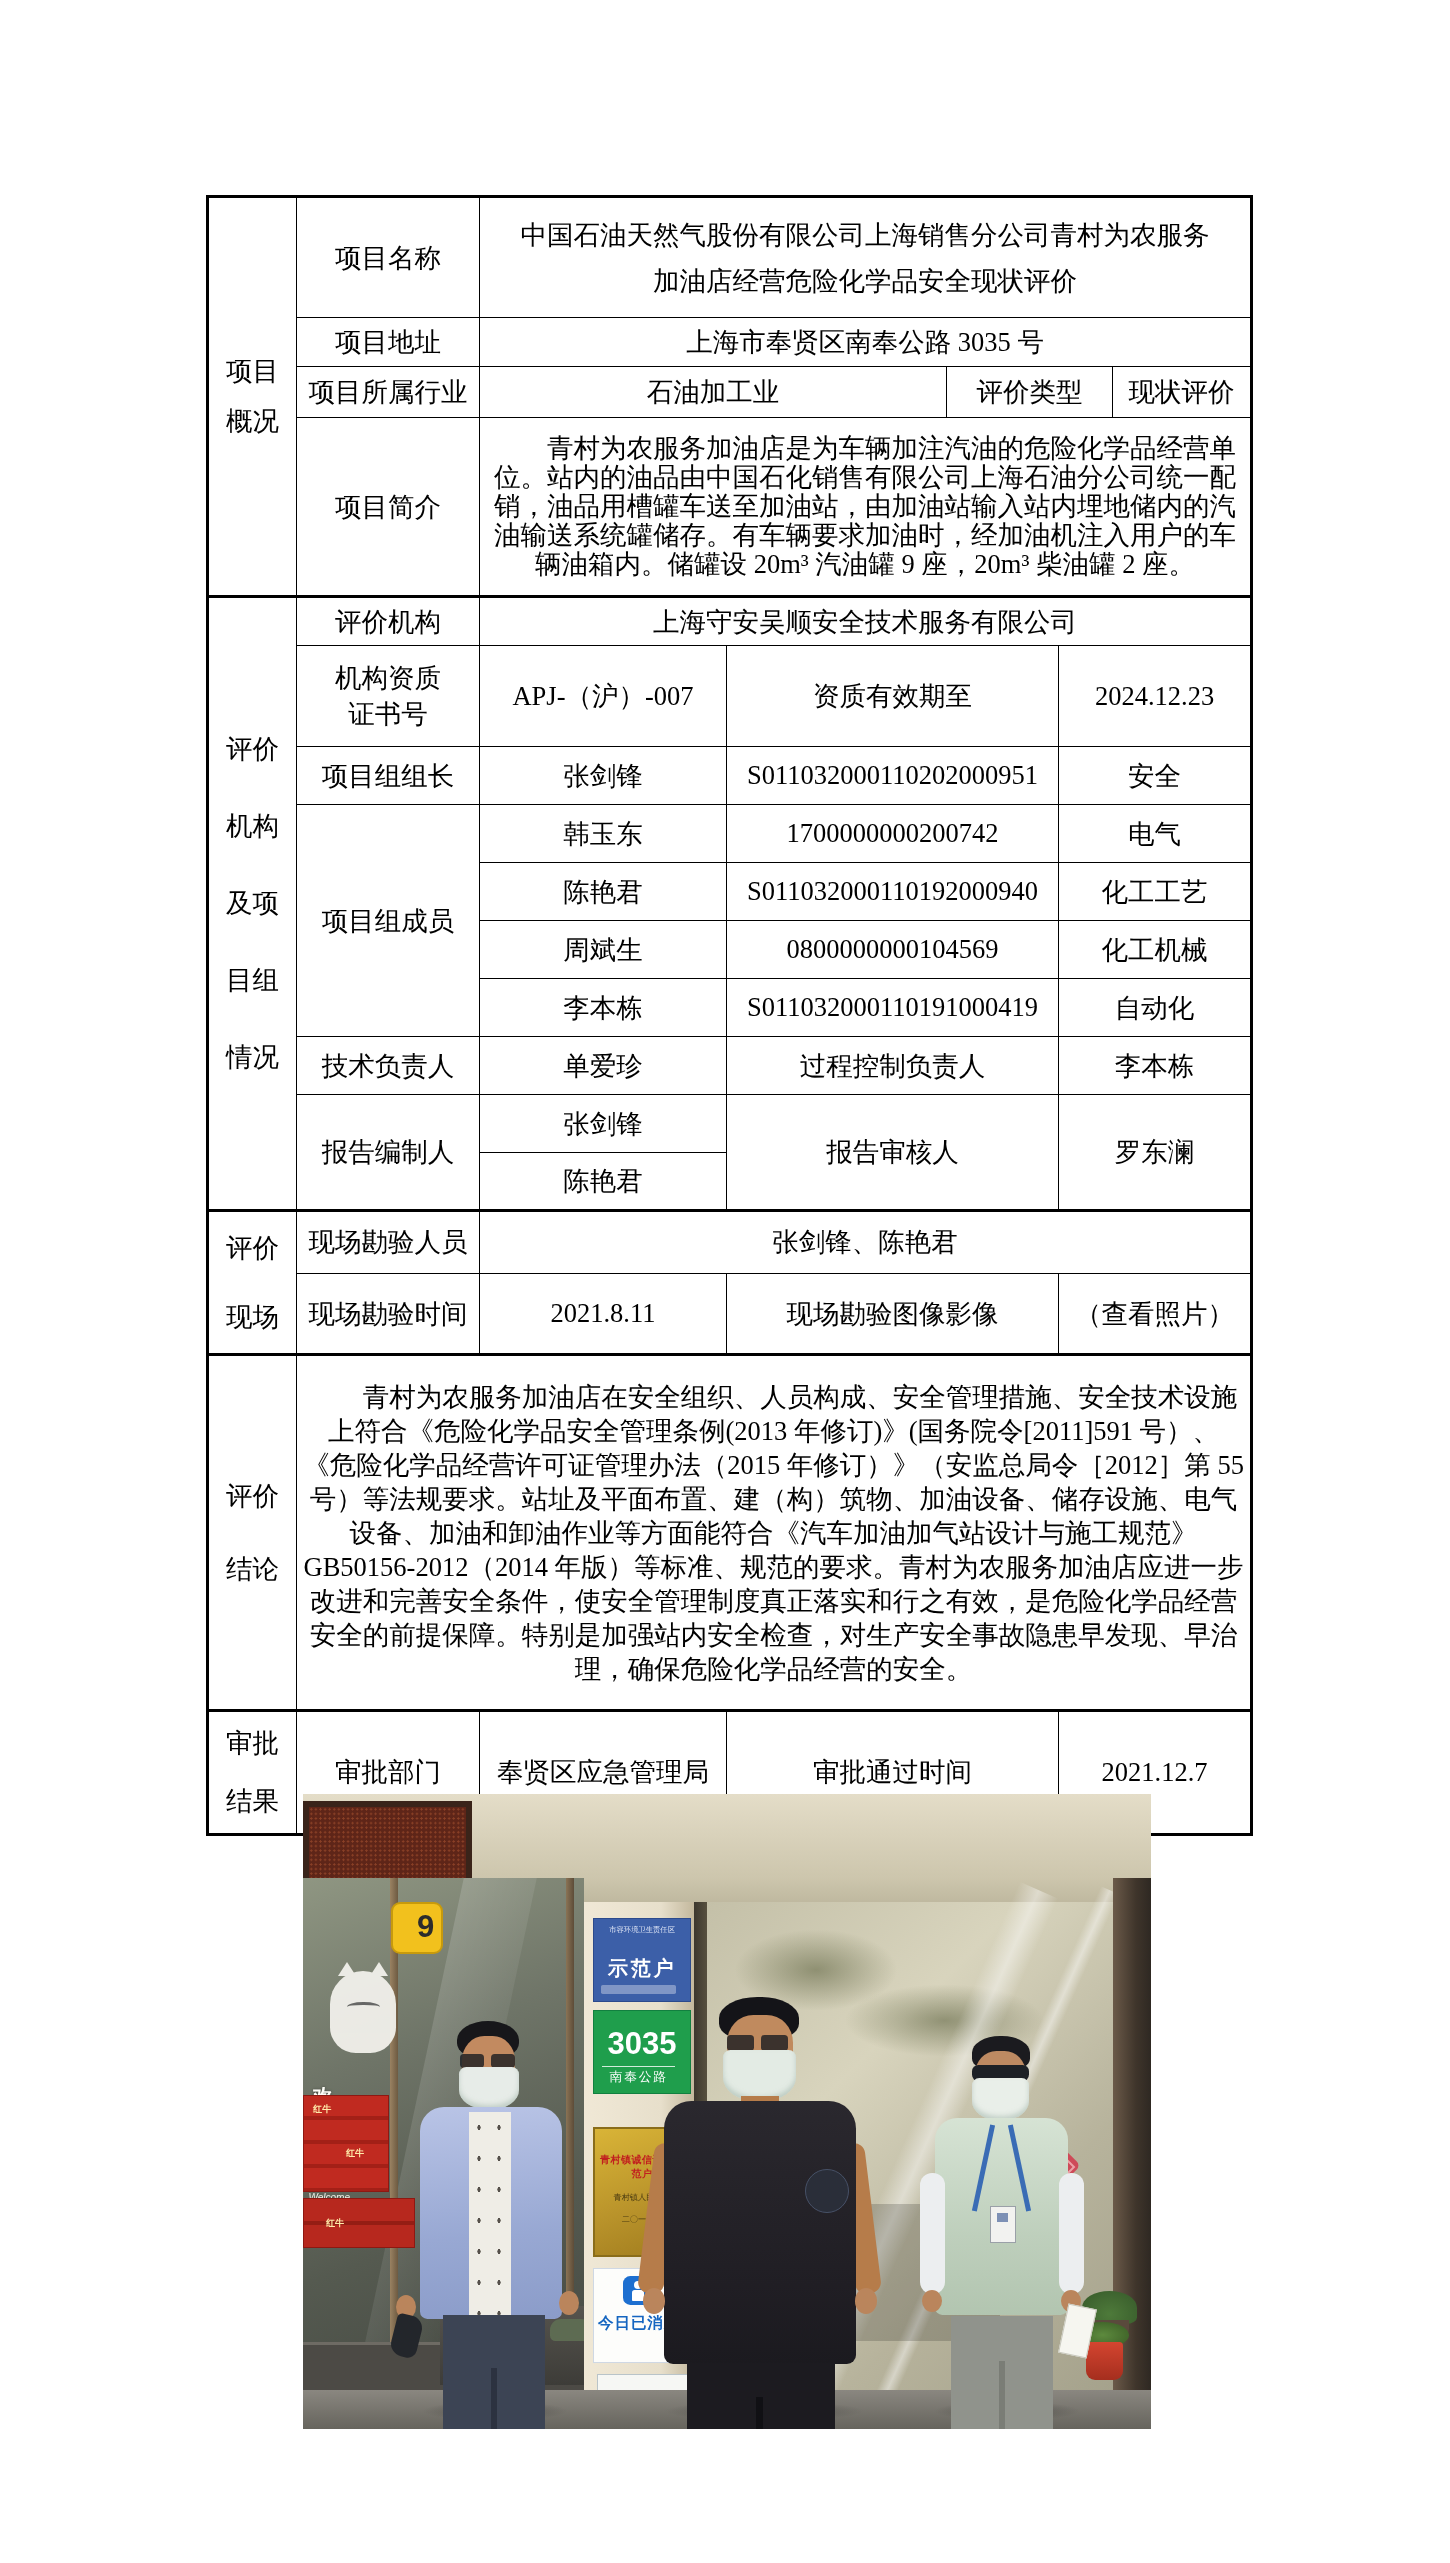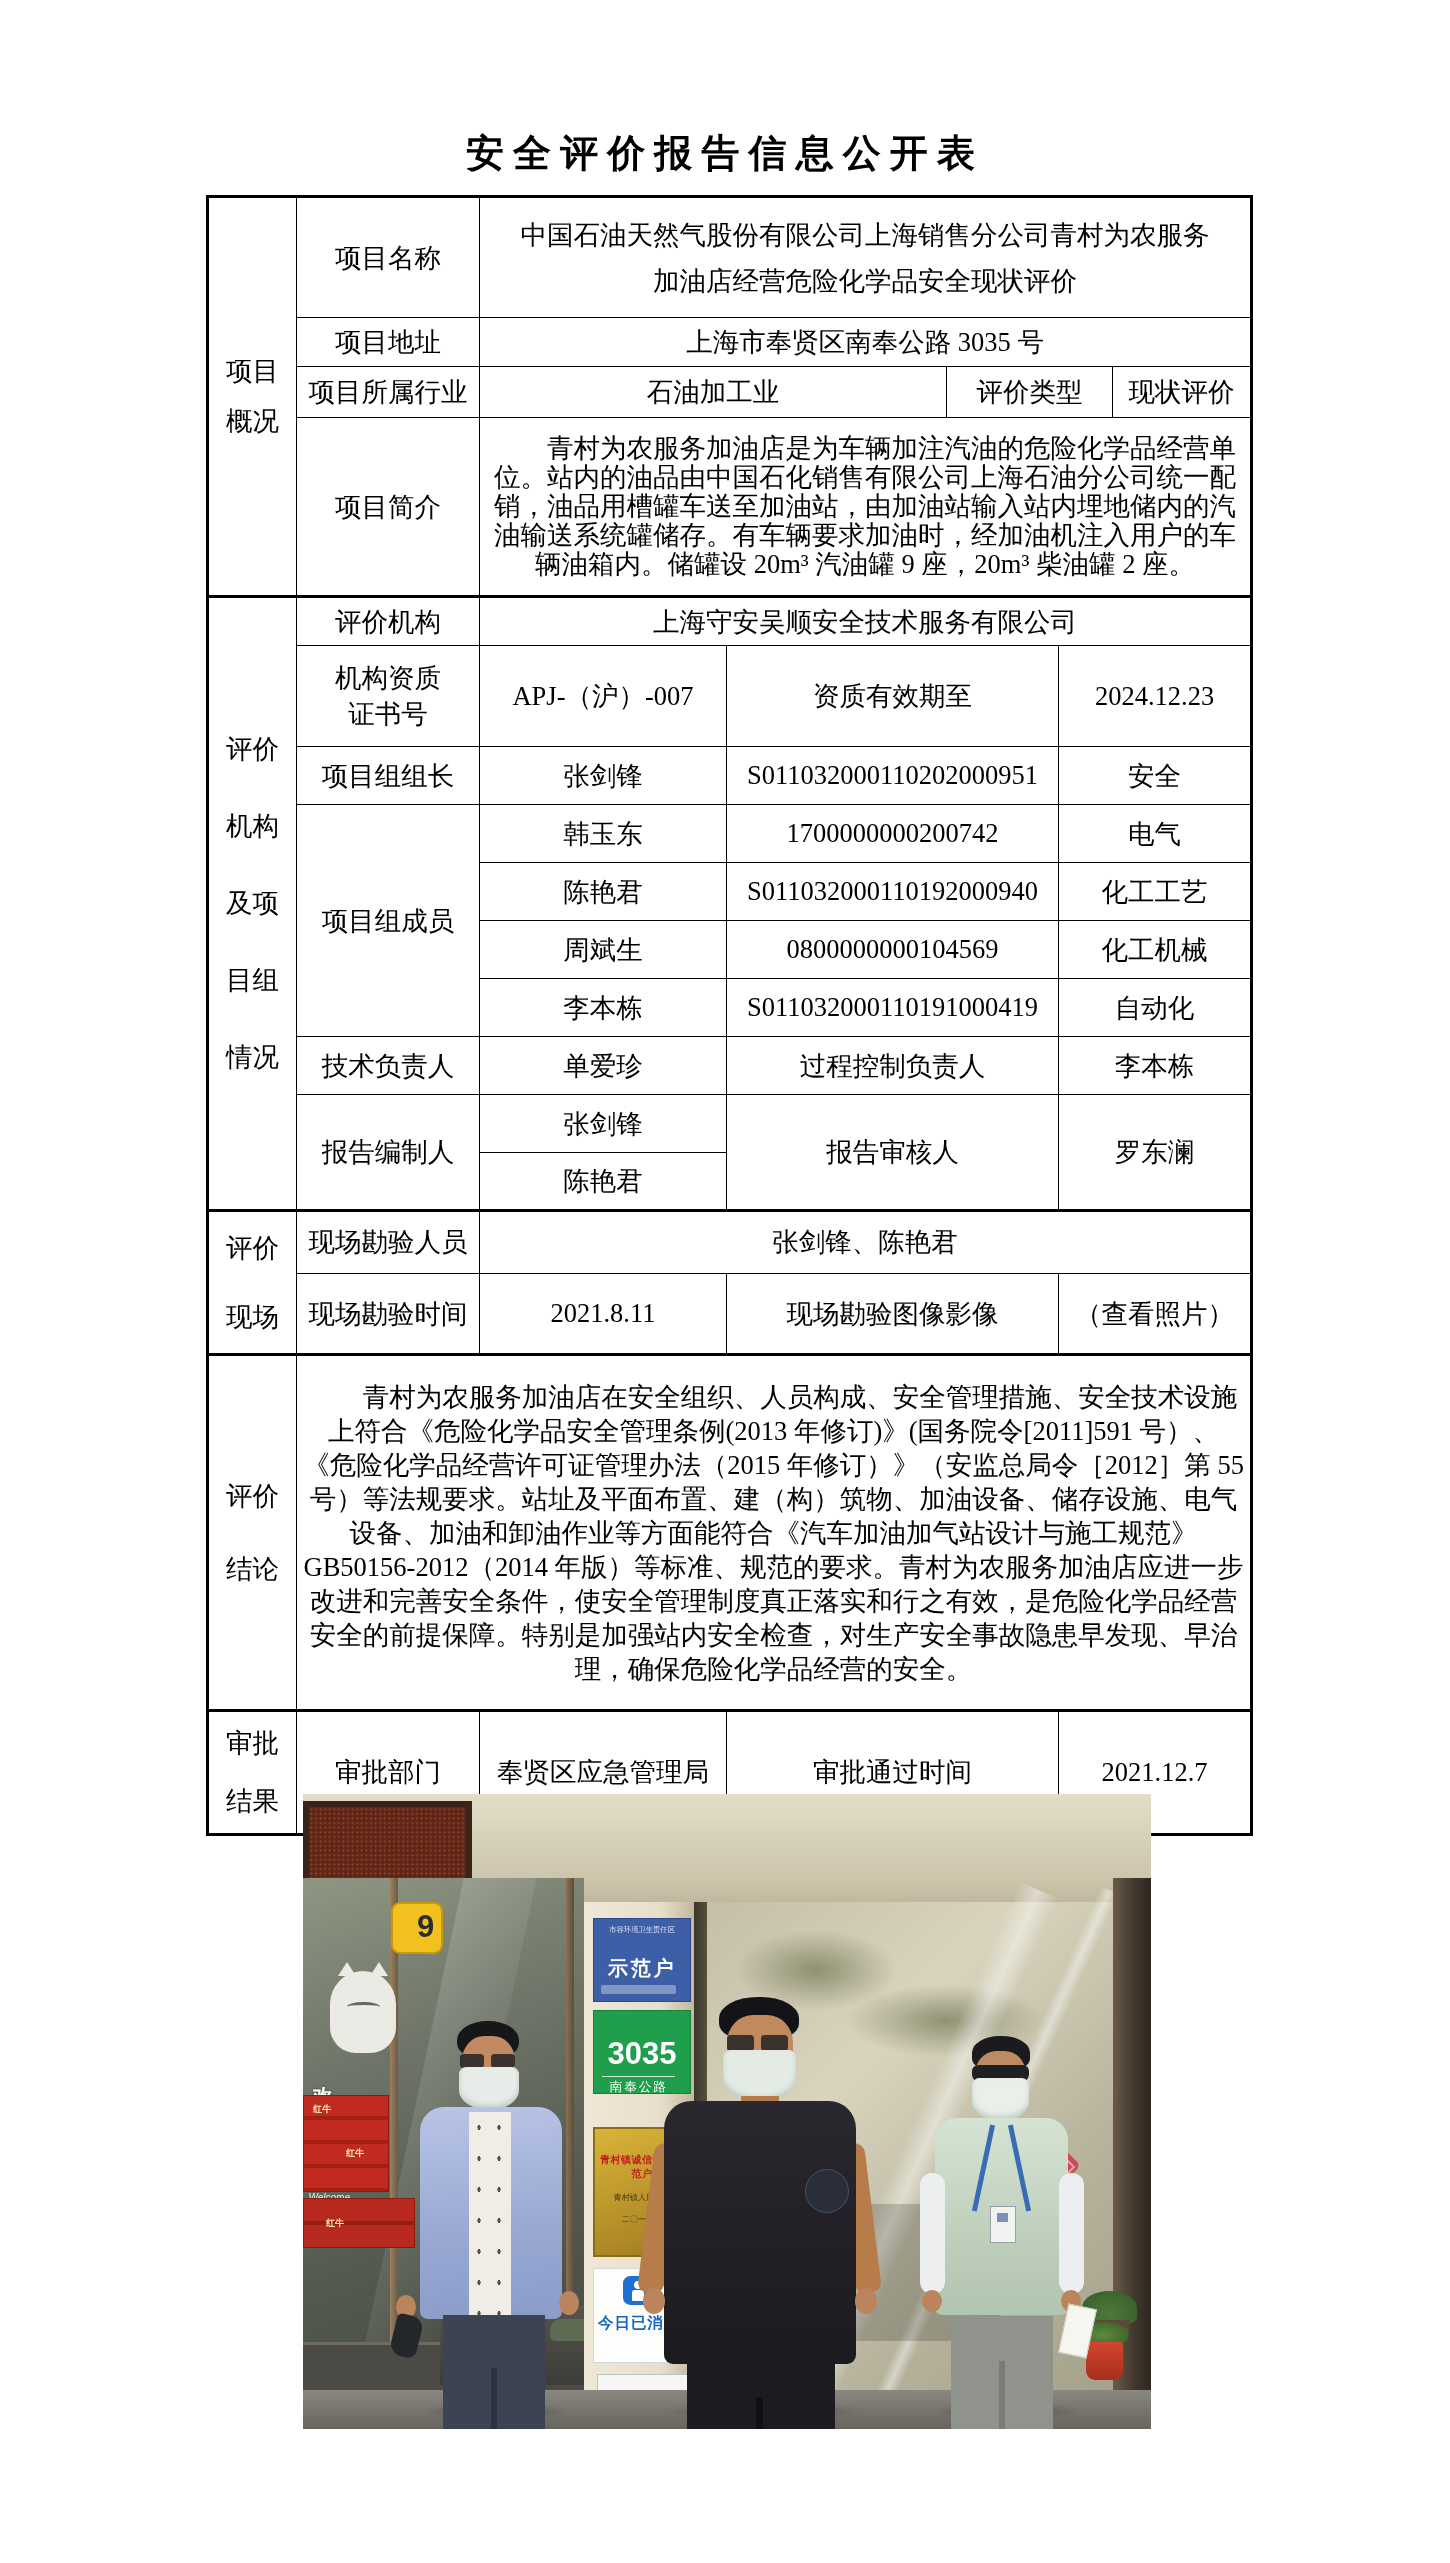--- a/index.html
+++ b/index.html
@@ -61,21 +61,21 @@
 
   .pillar{left:281px;top:108px;width:110px;height:512px;
           background:linear-gradient(90deg,#f0e8d6 0%,#e7dfcb 70%,#c3b89d 100%);}
   .pillar-frame{left:391px;top:108px;width:12.8px;height:512px;background:linear-gradient(90deg,#3c372e,#57503f);}
   .sign{left:9.1px;width:98px;box-sizing:border-box;text-align:center;}
   .blue-sign{top:16.4px;height:84px;background:#3c5fa8;border:1.8px solid #2c4a8c;color:#fff;}
   .blue-sign .tiny{position:static;display:block;font-size:7.3px;margin-top:5.5px;color:#dfe6f6;}
   .blue-sign .big{position:static;display:block;font-size:20px;font-weight:bold;letter-spacing:2.7px;margin-top:20px;}
   .blue-sign .bar{left:7.3px;bottom:7.3px;width:75px;height:9.1px;background:rgba(255,255,255,0.35);border-radius:1.8px;}
   .green-sign{top:108px;height:84px;background:#1f9e4c;border:1.8px solid #128040;color:#fff;}
-  .green-sign .num{position:static;display:block;font-size:31px;font-weight:bold;margin-top:25px;}
+  .green-sign .num{position:static;display:block;font-size:31px;font-weight:bold;margin-top:15px;}
   .green-sign .road{position:static;display:block;font-size:12.8px;letter-spacing:1.8px;margin-top:3.7px;
                     border-top:1.8px solid rgba(255,255,255,0.8);padding-top:2.7px;width:73px;margin-left:8.2px;}
   .gold-sign{top:225px;height:130px;background:linear-gradient(160deg,#d9b437,#b8922a 60%,#a07c1e);
              border:2.7px solid #8a6d1a;}
   .gold-sign .gt{position:static;display:block;color:#c11f1f;font-weight:bold;font-size:10px;margin-top:24px;letter-spacing:0.5px;}
   .gold-sign .gs{position:static;display:block;color:#4a3a10;font-size:8.2px;margin-top:11px;}
   .dis-sign{top:366px;height:95px;background:#fdfdfb;border:1.8px solid #cfd8e4;}
   .dis-icon{left:29px;top:7.3px;width:29px;height:29px;background:#1d6fd0;border-radius:7.3px;}
   .dis-icon .head{left:11px;top:4.6px;width:8.2px;height:8.2px;background:#fff;border-radius:50%;}
   .dis-icon .body{left:9.1px;top:13.7px;width:12px;height:11px;background:#fff;border-radius:2.7px 2.7px 0.9px 0.9px;}
@@ -163,21 +163,20 @@
   .p3 .hand2{left:137px;top:254px;width:20px;height:22px;}
   .p3 .papers{left:139px;top:270px;width:27.4px;height:48px;background:#f6f6f0;border:0.9px solid #c8c8bd;transform:rotate(12deg);}
   .p3 .pants{left:27.4px;top:280px;width:102px;height:113px;background:#90938c;}
   .p3 .pantgap{left:75px;top:325px;width:5.5px;height:68px;background:#7a7d76;}
 </style>
 </head>
 <body>
 
 <div class="page">
 
-  <div class="title">安全评价报告信息公开表</div>
 
   <table class="doc">
     <colgroup>
       <col style="width:89px">
         <col style="width:183px">
         <col style="width:247px">
       <col style="width:220px">
         <col style="width:112px">
         <col style="width:54px">
         <col style="width:139px">

